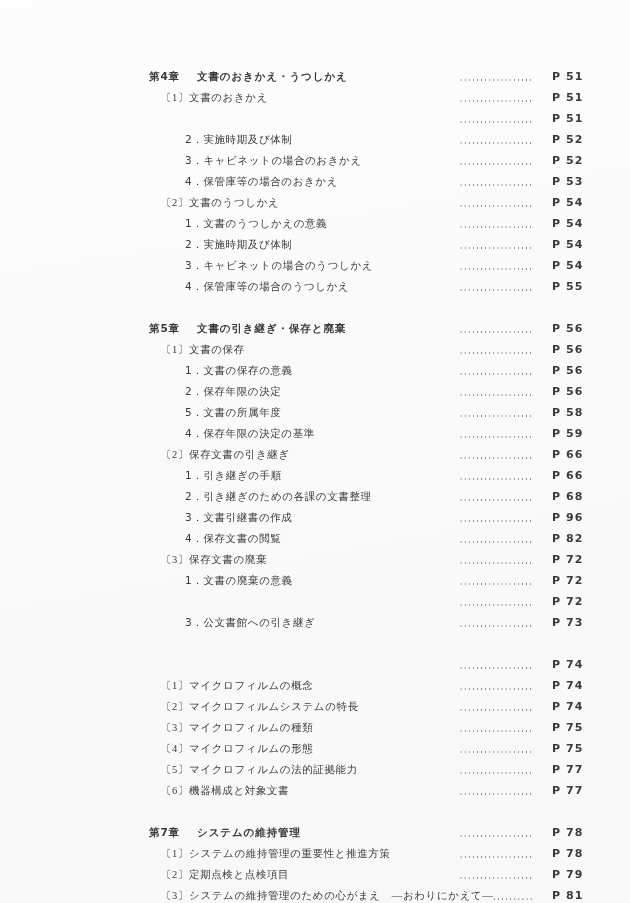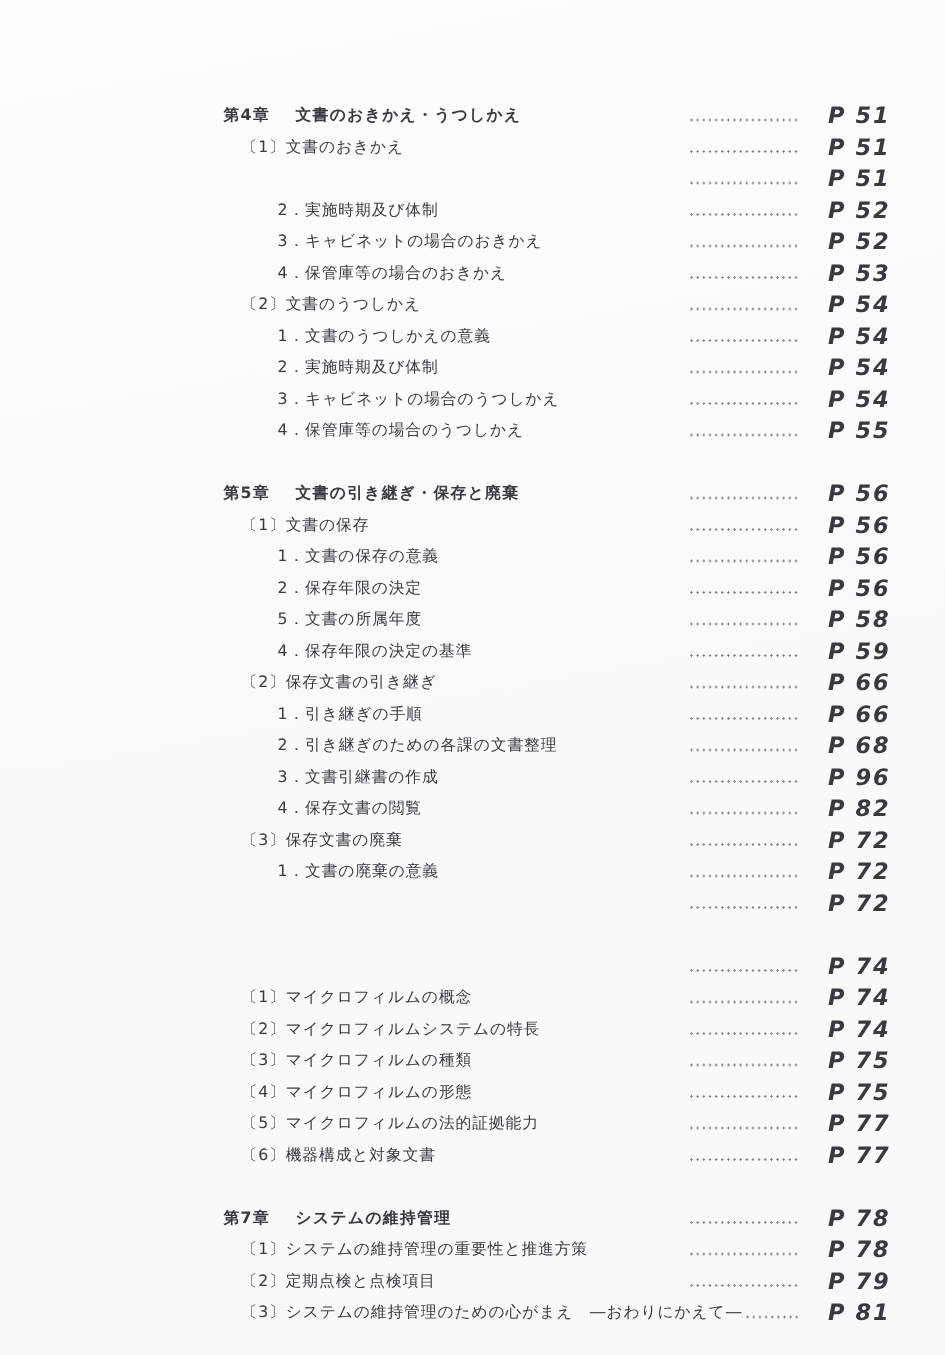--- a/index.html
+++ b/index.html
@@ -49,21 +49,21 @@
   }
 
   
   .label {
     flex: 0 0 auto;
     overflow: hidden;
   }
 
   
   .lvl-chapter .label { padding-left: 111px; }
-  .lvl-section .label { padding-left: 123px; }
+  .lvl-section .label { padding-left: 123px; font-family: Liberation Serif, serif; }
   .lvl-item    .label { padding-left: 147px; }
 
   .lvl-chapter {
     font-weight: bold;
     letter-spacing: 0.9px;
   }
   .lvl-chapter .chaptitle {
     padding-left: 17px;
   }
 
@@ -86,26 +86,25 @@
     opacity: 0.85;
   }
   .leader.short { width: 52px; }
 
   
   .pageno {
     flex: 0 0 auto;
     width: 98px;
     padding-left: 20px;
     box-sizing: border-box;
-    font-size: 15px;
+    font-size: 11px;
     letter-spacing: 1.1px;
     text-align: left;
     font-weight: bold;
     color: #3a3a3e;
-    font-style: italic;
   }
   .lvl-chapter .pageno { font-weight: bold; }
 
   .spacer-lg { height: 21px; }
 </style>
 </head>
 <body>
 
 <div class="page"></div>
 
@@ -280,20 +279,27 @@
           <div class="leader"></div>
         </div>
         <div class="pageno">P 72</div>
       </div>
       <div class="row lvl-item">
         <div class="leader-wrap">
           <div class="leader"></div>
         </div>
         <div class="pageno">P 72</div>
       </div>
+      <div class="row lvl-item">
+        <div class="label">3．公文書館への引き継ぎ</div>
+        <div class="leader-wrap">
+          <div class="leader"></div>
+        </div>
+        <div class="pageno">P 73</div>
+      </div>
     </div>
     <div class="spacer-lg"></div>
     <div class="block">
       <div class="row lvl-chapter">
         <div class="leader-wrap">
           <div class="leader"></div>
         </div>
         <div class="pageno">P 74</div>
       </div>
       <div class="row lvl-section">

